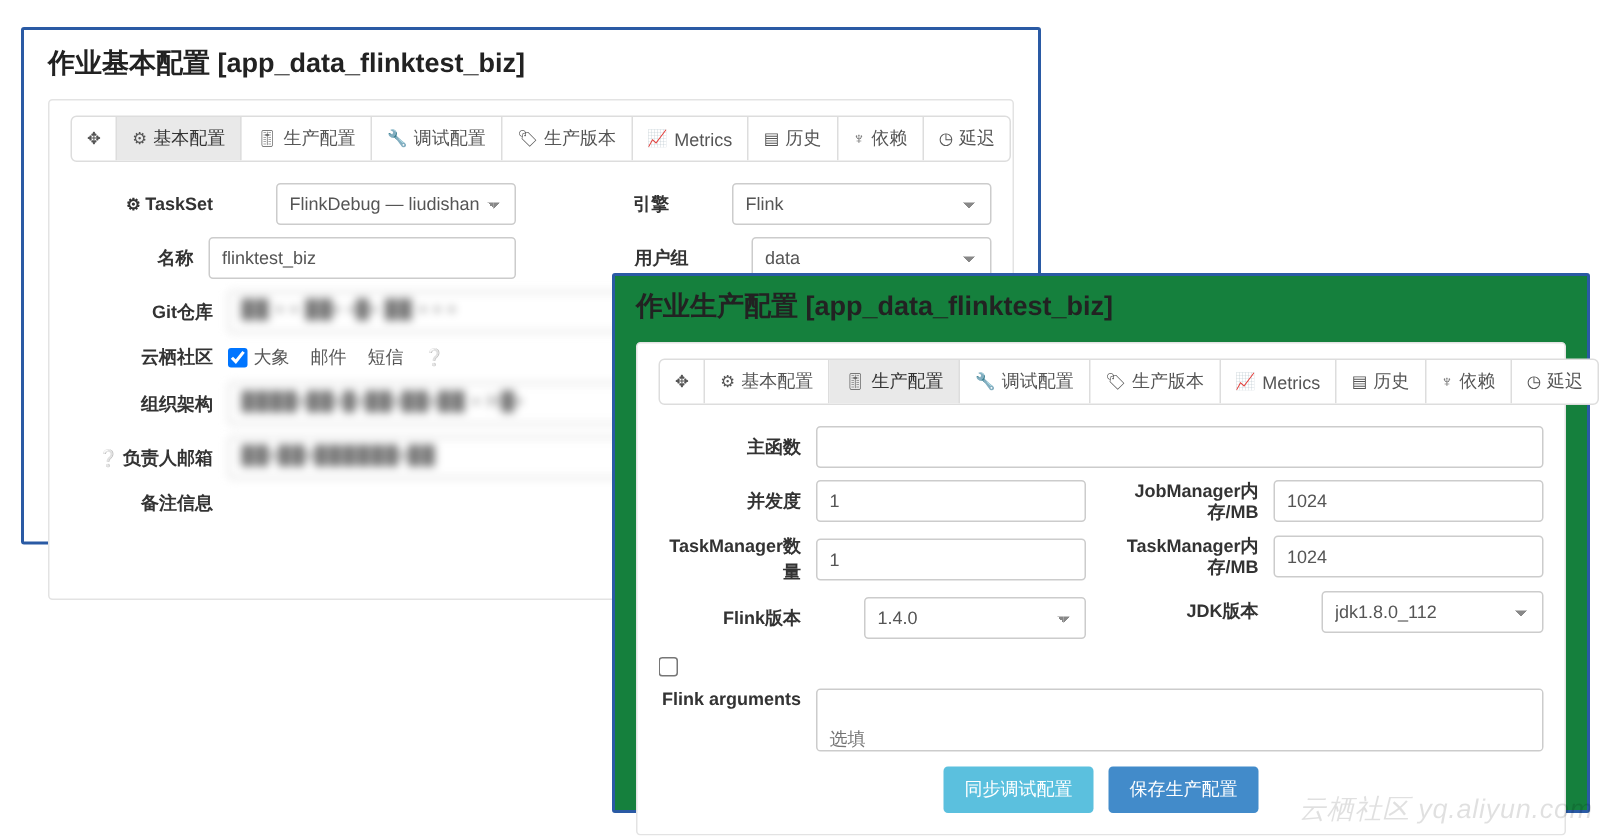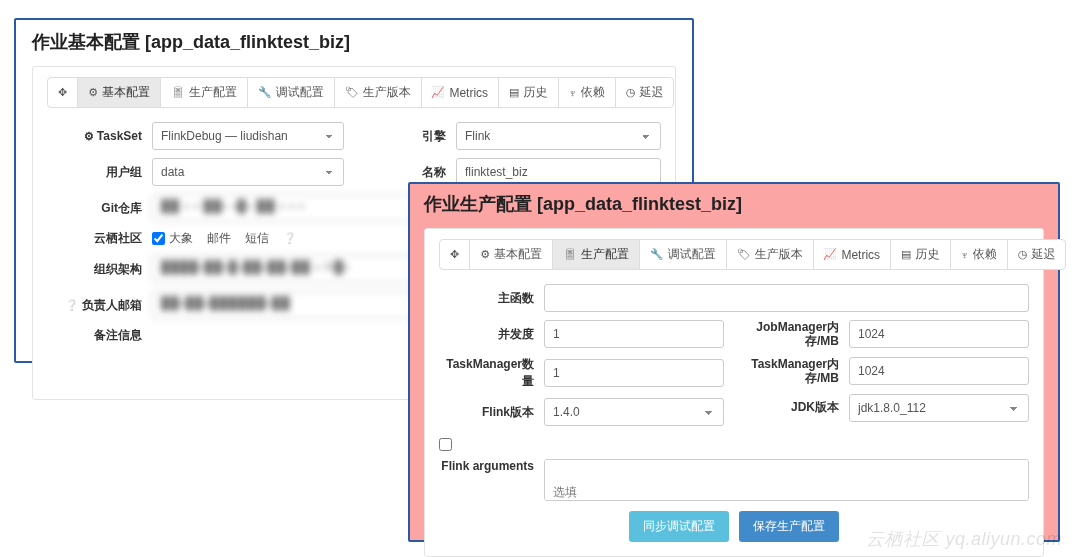--- a/index.html
+++ b/index.html
@@ -25,21 +25,21 @@
     width: 680px;
     height: 345px;
     padding: 10px 16px 16px 16px;
   }
   .panel-right {
     left: 408px;
     top: 182px;
     width: 652px;
     height: 360px;
     padding: 8px 14px 14px 14px;
-    background: #fca5a5;
+    background: #15803d;
     z-index: 2;
   }
   .panel-title {
     font-size: 18px;
     font-weight: 700;
     margin-bottom: 12px;
     color: #222;
   }
   .inner {
     border: 1px solid #e3e3e3;
@@ -97,20 +97,21 @@
     color: #555;
     background: #fff;
   }
   .form-select {
     appearance: none;
     background-image: linear-gradient(45deg, transparent 50%, #888 50%), linear-gradient(135deg, #888 50%, transparent 50%);
     background-position: calc(100% - 14px) 12px, calc(100% - 10px) 12px;
     background-size: 4px 4px, 4px 4px;
     background-repeat: no-repeat;
     padding-right: 22px;
+    margin-left: 32px;
   }
   .two-col {
     display: flex;
     gap: 20px;
   }
   .col { flex: 1; }
   .checks {
     display: flex;
     gap: 14px;
     align-items: center;
@@ -216,28 +217,28 @@
         <div class="form-row">
           <div class="form-label narrow">引擎</div>
           <select class="form-select"><option>Flink</option></select>
         </div>
       </div>
     </div>
 
     <div class="two-col">
       <div class="col">
         <div class="form-row">
+          <div class="form-label narrow">名称</div>
+          <input class="form-control" value="flinktest_biz" style="">
+        </div>
+      </div>
+      <div class="col">
+        <div class="form-row">
           <div class="form-label">用户组</div>
           <select class="form-select"><option>data</option></select>
-        </div>
-      </div>
-      <div class="col">
-        <div class="form-row">
-          <div class="form-label narrow">名称</div>
-          <input class="form-control" value="flinktest_biz" style="">
         </div>
       </div>
     </div>
 
     <div class="form-row">
       <div class="form-label">Git仓库</div>
       <div class="form-control blurred">██ ▪ ▪ ██▪   ▪█▪   ██  ▪ ▪ ▪</div>
     </div>
 
     <div class="form-row">

